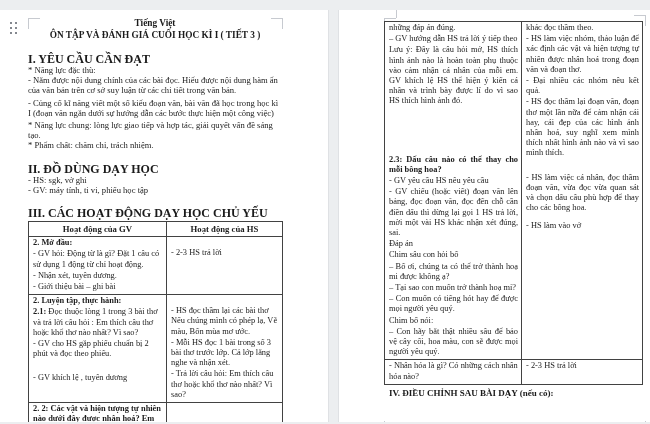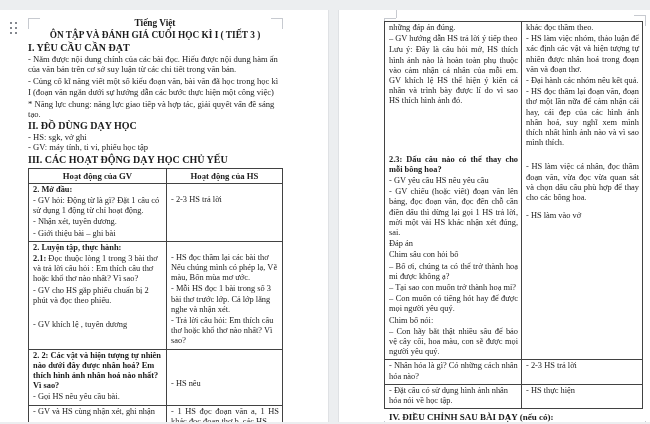--- a/index.html
+++ b/index.html
@@ -25,21 +25,21 @@
   .cm.tr{border-top-width:1px;border-right-width:1px;}
   .cm.bl{border-bottom-width:1px;border-left-width:1px;}
   .cm.br{border-bottom-width:1px;border-right-width:1px;}
   .tick{position:absolute;width:1px;background:#c7cad0;}
 
   .content{position:absolute;}
   #c1{left:28px;top:7px;width:254px;}
   #c2{left:45px;top:11px;width:258px;}
 
   .tt{text-align:center;font-weight:bold;font-size:9.3px;line-height:12px;}
-  .h{font-size:10px;font-weight:bold;line-height:12px;margin:1px 0 0;}
+  .h{font-size:12px;font-weight:bold;line-height:12px;margin:12px 0 0;}
   .dp{margin:0;font-size:8.6px;line-height:10.2px;}
   .sp{margin-bottom:2px;}
 
   table.tb{border-collapse:collapse;table-layout:fixed;margin-top:2px;}
   #tb1{width:254px;}
   #tb2{width:258px;margin-top:0;}
   .tb td{border:1px solid #424242;vertical-align:top;padding:1px 3px 1px 4px;
     font-size:8.4px;line-height:10.2px;}
   #tb1 col.cg1{width:138px;} #tb1 col.cg2{width:116px;}
   #tb2 col.cg1{width:137px;} #tb2 col.cg2{width:121px;}
@@ -64,23 +64,25 @@
   <div class="handle"></div>
   <div class="cm tl" style="left:28px;top:8px;"></div>
   <div class="cm tr" style="left:271px;top:8px;"></div>
   <div class="cm bl" style="left:28px;top:411px;"></div>
   <div class="cm br" style="left:271px;top:411px;"></div>
 
   <div class="content" id="c1">
     <div class="tt">Tiếng Việt</div>
     <div class="tt">ÔN TẬP VÀ ĐÁNH GIÁ CUỐI HỌC KÌ I ( TIẾT 3 )</div>
     <div class="h">I. YÊU CẦU CẦN ĐẠT</div>
+    <p class="dp">* Năng lực đặc thù:</p>
     <p class="dp sp">- Nắm được nội dung chính của các bài đọc. Hiểu được nội dung hàm ẩn của văn bản trên cơ sở suy luận từ các chi tiết trong văn bản.</p>
     <p class="dp sp">- Củng cố kĩ năng viết một số kiểu đoạn văn, bài văn đã học trong học kì I (đoạn văn ngắn dưới sự hướng dẫn các bước thực hiện một công việc)</p>
-    <p class="dp">* Năng lực chung: năng lực giao tiếp và hợp tác, giải quyết vấn đề sáng tạo.</p>
+    <p class="dp">* Năng lực chung: lòng lực giao tiếp và hợp tác, giải quyết vấn đề sáng tạo.</p>
+    <p class="dp">* Phẩm chất: chăm chỉ, trách nhiệm.</p>
     <div class="h">II. ĐỒ DÙNG DẠY HỌC</div>
     <p class="dp">- HS: sgk, vở ghi</p>
     <p class="dp">- GV: máy tính, ti vi, phiếu học tập</p>
     <div class="h">III. CÁC HOẠT ĐỘNG DẠY HỌC CHỦ YẾU</div>
 
     <table class="tb" id="tb1">
       <colgroup>
           <col class="cg1">
           <col class="cg2">
         </colgroup>
@@ -161,39 +163,31 @@
             <p>Chim sâu con hỏi bố</p>
             <p>– Bố ơi, chúng ta có thể trở thành hoạ mi được không ạ?</p>
             <p>– Tại sao con muốn trở thành hoạ mi?</p>
             <p>– Con muốn có tiếng hót hay để được mọi người yêu quý.</p>
             <p>Chim bố nói:</p>
             <p>– Con hãy bắt thật nhiều sâu để bảo vệ cây cối, hoa màu, con sẽ được mọi người yêu quý.</p>
           </td>
           <td class="just">
             <p>khác đọc thầm theo.</p>
             <p>- HS làm việc nhóm, thảo luận để xác định các vật và hiện tượng tự nhiên được nhân hoá trong đoạn văn và đoạn thơ.</p>
-            <p>- Đại hành các nhóm nêu kết quả.</p>
+            <p>- Đại nhiều các nhóm nêu kết quả.</p>
             <p>- HS đọc thầm lại đoạn văn, đoạn thơ một lần nữa để cảm nhận cái hay, cái đẹp của các hình ảnh nhân hoá, suy nghĩ xem mình thích nhất hình ảnh nào và vì sao mình thích.</p>
             <p class="mt14">- HS làm việc cá nhân, đọc thầm đoạn văn, vừa đọc vừa quan sát và chọn dấu câu phù hợp để thay cho các bông hoa.</p>
             <p class="mt8">- HS làm vào vở</p>
           </td>
         </tr>
         <tr>
           <td>
               <p>- Nhân hóa là gì? Có những cách nhân hóa nào?</p>
             </td>
           <td>
               <p>- 2-3 HS trả lời</p>
             </td>
         </tr>
-        <tr>
-          <td>
-              <p>- Đặt câu có sử dụng hình ảnh nhân hóa nói về học tập.</p>
-            </td>
-          <td>
-              <p>- HS thực hiện</p>
-            </td>
-        </tr>
       </tbody>
     </table>
     <div class="h4">IV. ĐIỀU CHỈNH SAU BÀI DẠY (nếu có):</div>
   </div>
 </div>
 
 </body></html>

